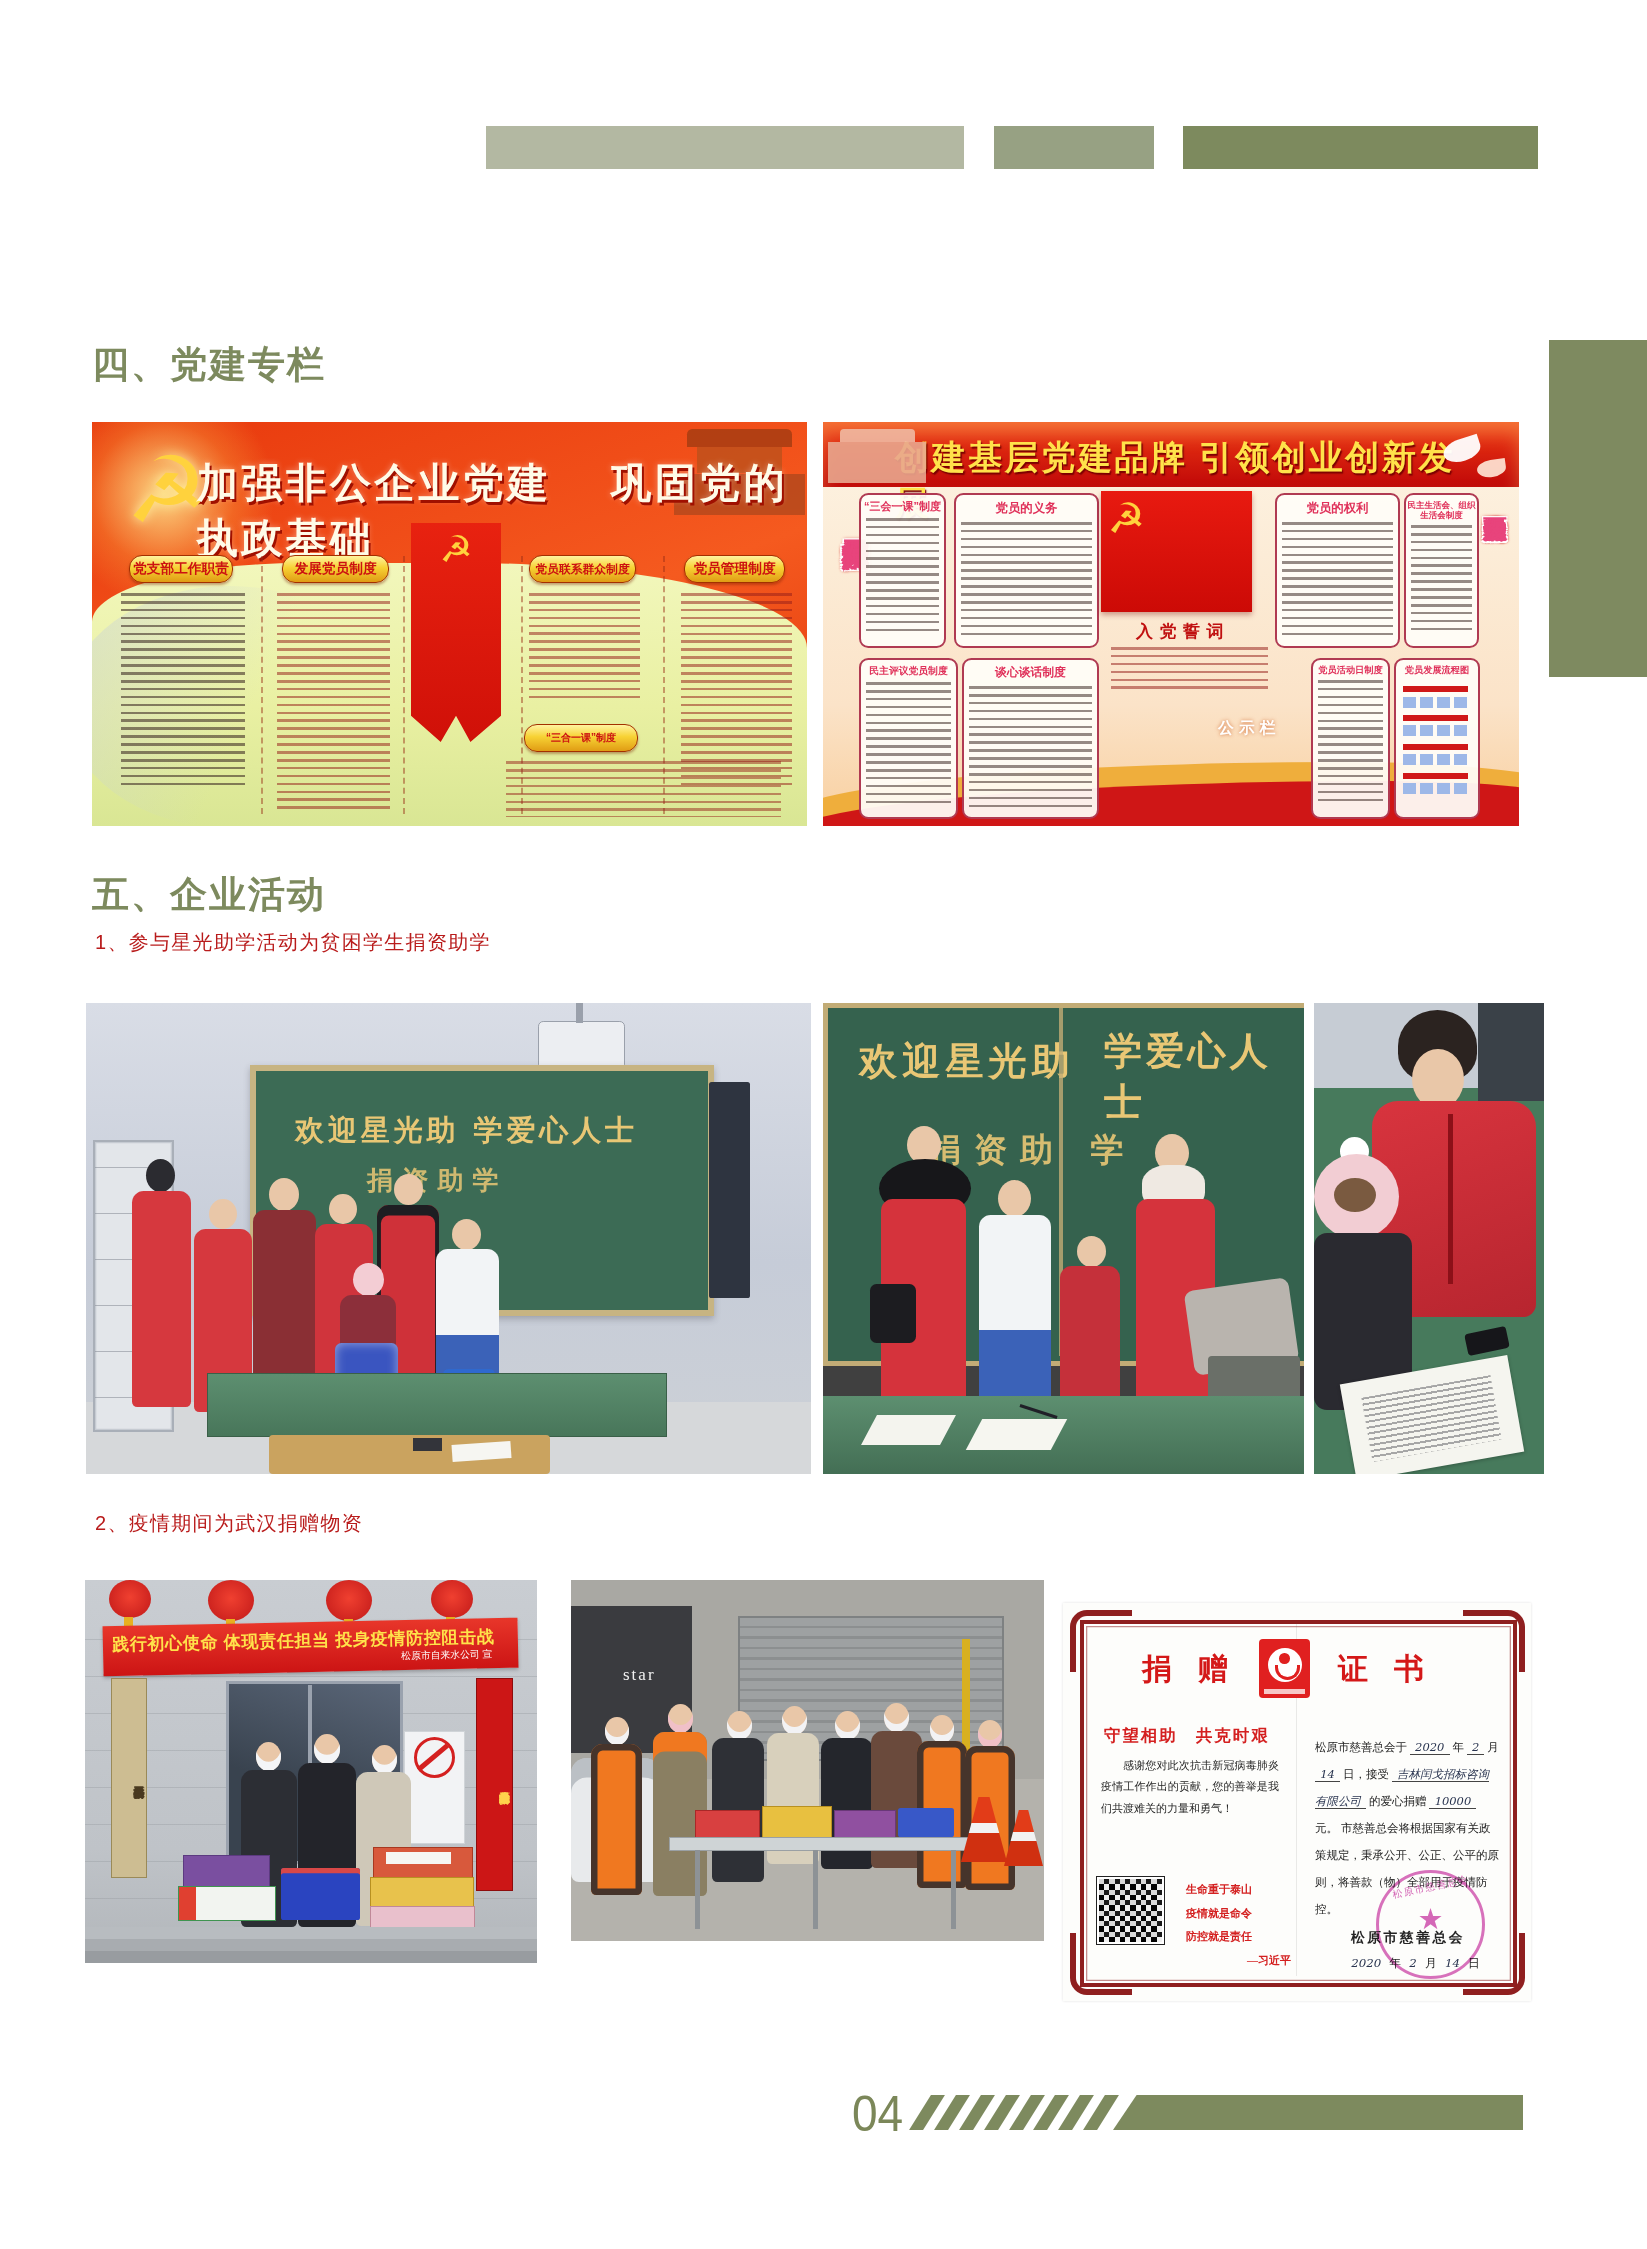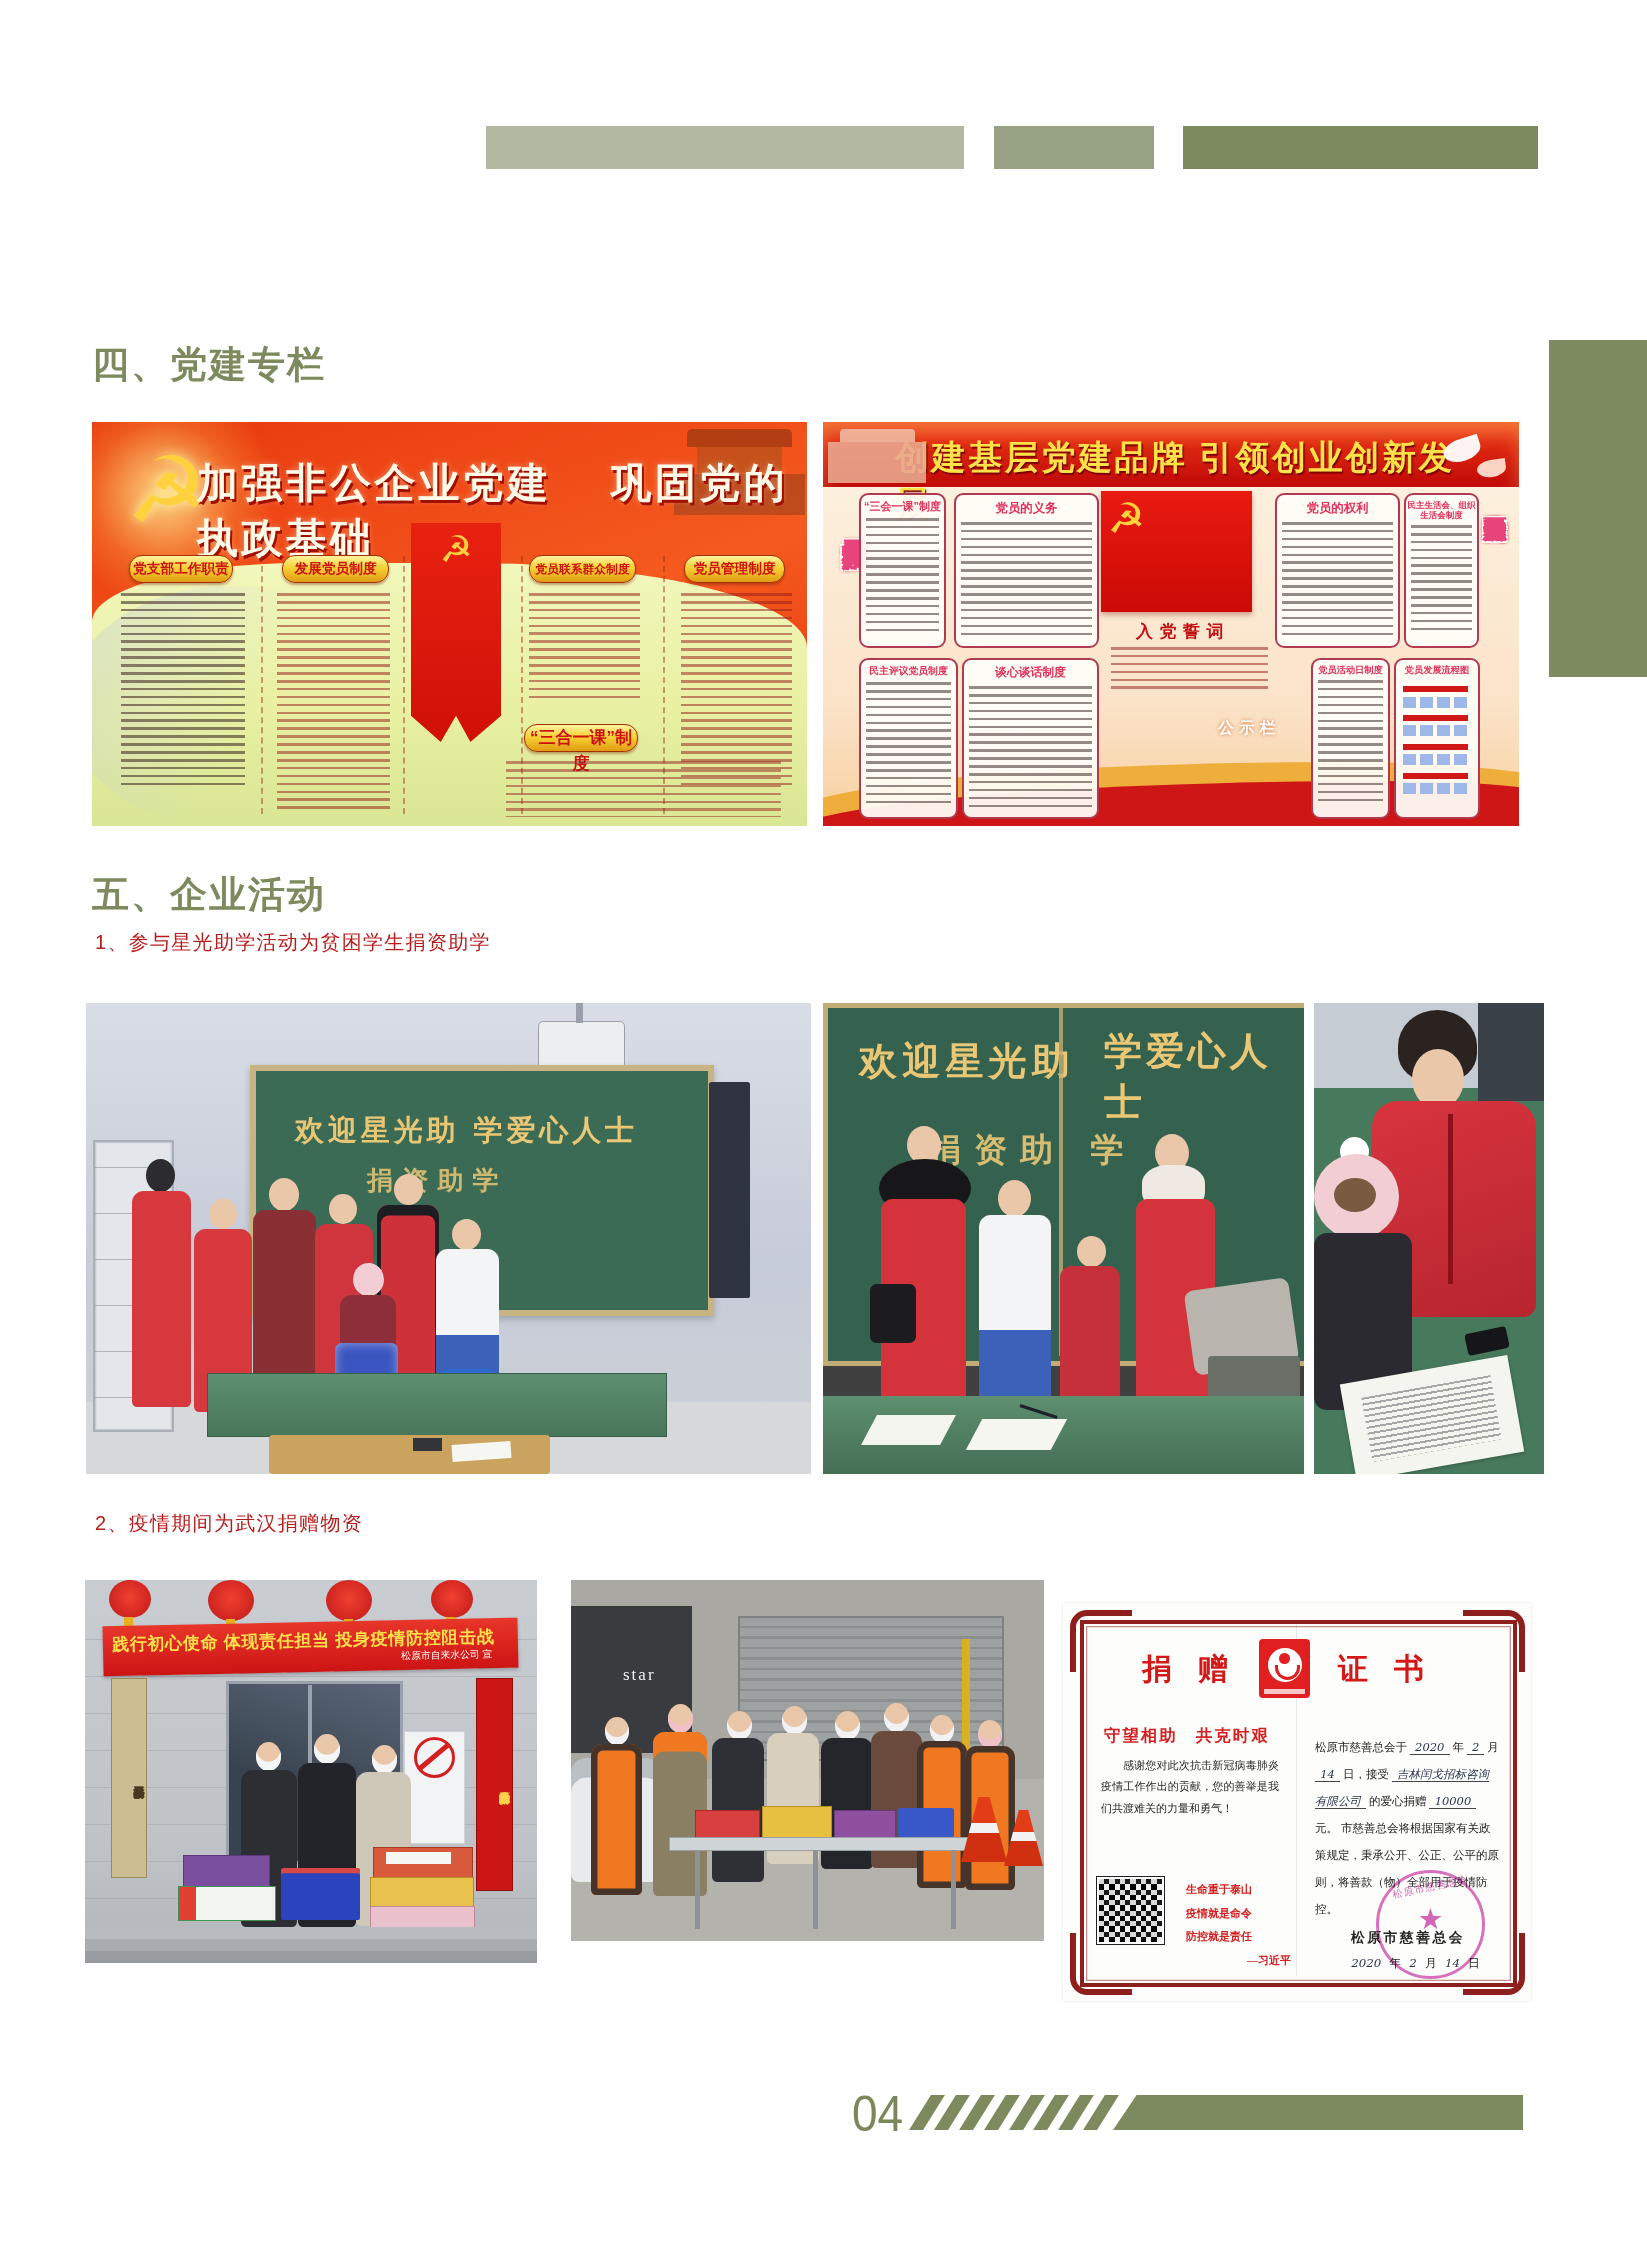--- a/index.html
+++ b/index.html
@@ -83,21 +83,21 @@
 
     <div class="abs" style="left:319px;top:101px;width:90px;height:219px;background:linear-gradient(180deg,#e82210,#d01008);clip-path:polygon(0 0,100% 0,100% 88%,66% 100%,50% 88%,33% 100%,0 88%);box-shadow:0 2.6px 6.5px rgba(120,20,0,.4);">
       <div class="abs" style="left:0;top:5.2px;width:90px;text-align:center;font-size:37px;color:#ffd23d;">☭</div>
     </div>
 
     <div class="tlk abs" style="left:29.4px;top:171px;width:124px;height:196px;opacity:.8;"></div>
     <div class="tlr abs" style="left:185px;top:171px;width:113px;height:216px;opacity:.8;"></div>
     <div class="tlr abs" style="left:437px;top:171px;width:111px;height:111px;opacity:.8;"></div>
     <div class="tlr abs" style="left:589px;top:171px;width:111px;height:196px;opacity:.8;"></div>
 
-    <div class="pill" style="left:432px;top:302px;width:112px;font-size:17px;">“三合一课”制度</div>
+    <div class="pill" style="left:432px;top:302px;width:112px;font-size:10px;">“三合一课”制度</div>
     <div class="tlr abs" style="left:414px;top:339px;width:275px;height:56px;opacity:.75;"></div>
   </div>
 
   <div class="photo" style="left:823px;top:422px;width:696px;height:404px;background:linear-gradient(180deg,#fdf4e4,#fbe3c8 70%,#f8cf9f);">
 
     <div class="abs" style="left:-39px;top:340px;width:785px;height:92px;background:#efae3c;border-radius:100% 40% 0 0 / 79px 39px;"></div>
     <div class="abs" style="left:-39px;top:359px;width:785px;height:79px;background:#cf1616;border-radius:100% 30% 0 0 / 72px 26px;"></div>
 
     <div class="abs" style="left:0;top:0;width:696px;height:65px;background:linear-gradient(180deg,#ef3a14,#c00808);box-shadow:inset 0 11.8px 18.3px rgba(255,220,120,.35);">
       <div class="abs gold" style="left:72px;top:13px;width:589px;font-size:34px;font-weight:bold;letter-spacing:2.6px;font-family:'Liberation Serif',serif;">创建基层党建品牌  引领创业创新发展</div>

